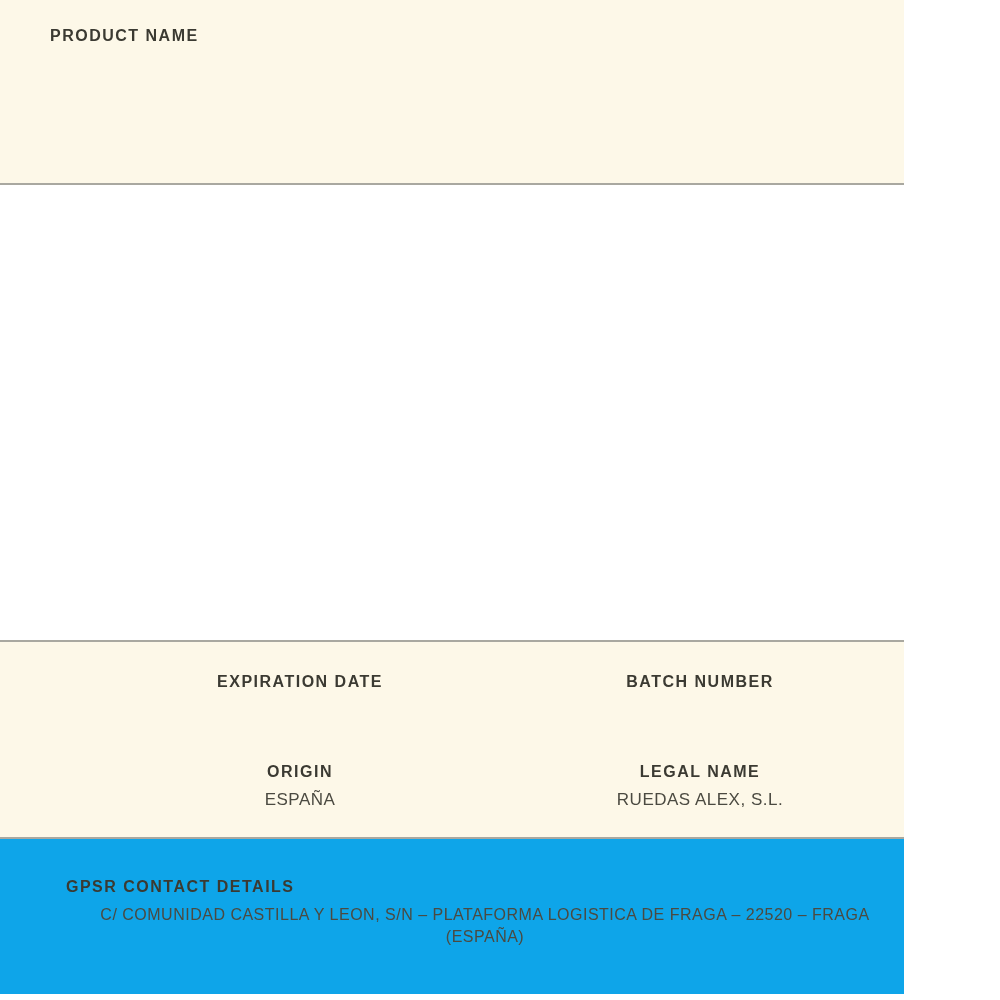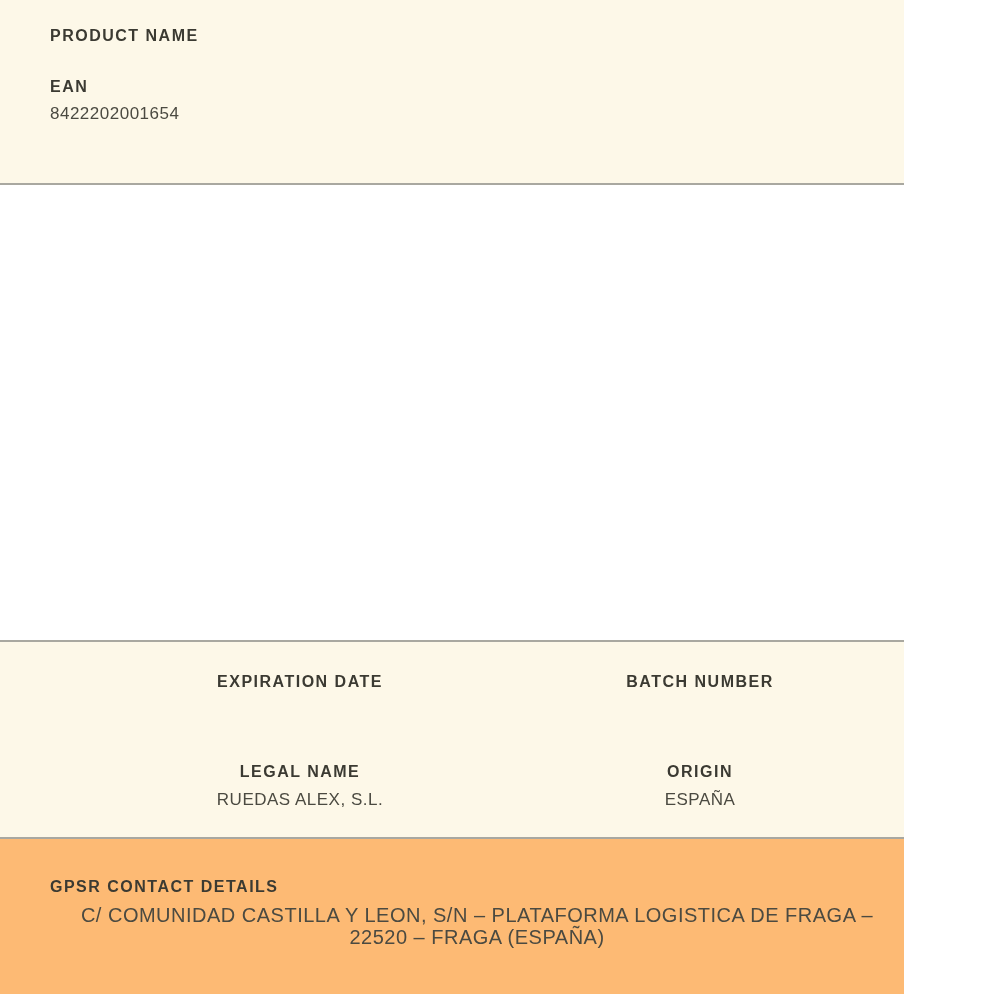--- a/index.html
+++ b/index.html
@@ -63,68 +63,64 @@
   .detail-row + .detail-row { margin-top: 41px; }
   .detail-cell {
     text-align: center;
     min-height: 49px;
   }
   .detail-cell .field-value { margin-top: 8px; min-height: 22px; }
 
   
   .section-gpsr {
     height: 155px;
-    background: #fdba74;
-    padding: 38px 0 0 50px;
+    background: #0ea5e9;
+    padding: 38px 0 0 66px;
   }
   .gpsr-address {
-    font-size: 20px;
+    font-size: 16px;
     letter-spacing: 0.5px;
     color: #4b4a41;
     line-height: 22px;
     margin-top: 8px;
     text-align: center;
   }
 </style>
 </head>
 <body>
 
 <div class="page">
 
   <div class="section-product">
     <div class="field">
       <div class="field-label">PRODUCT NAME</div>
-    </div>
-    <div class="field">
-      <div class="field-label">EAN</div>
-      <div class="field-value">8422202001654</div>
     </div>
   </div>
 
   <div class="section-image"></div>
 
   <div class="section-details">
     <div class="detail-row">
       <div class="detail-cell">
         <div class="field-label">EXPIRATION DATE</div>
         <div class="field-value"></div>
       </div>
       <div class="detail-cell">
         <div class="field-label">BATCH NUMBER</div>
         <div class="field-value"></div>
       </div>
     </div>
     <div class="detail-row">
       <div class="detail-cell">
+        <div class="field-label">ORIGIN</div>
+        <div class="field-value">ESPAÑA</div>
+      </div>
+      <div class="detail-cell">
         <div class="field-label">LEGAL NAME</div>
         <div class="field-value">RUEDAS ALEX, S.L.</div>
-      </div>
-      <div class="detail-cell">
-        <div class="field-label">ORIGIN</div>
-        <div class="field-value">ESPAÑA</div>
       </div>
     </div>
   </div>
 
   <div class="section-gpsr">
     <div class="field-label">GPSR CONTACT DETAILS</div>
     <div class="gpsr-address">C/ COMUNIDAD CASTILLA Y LEON, S/N – PLATAFORMA LOGISTICA DE FRAGA – 22520 – FRAGA (ESPAÑA)</div>
   </div>
 
 </div>

